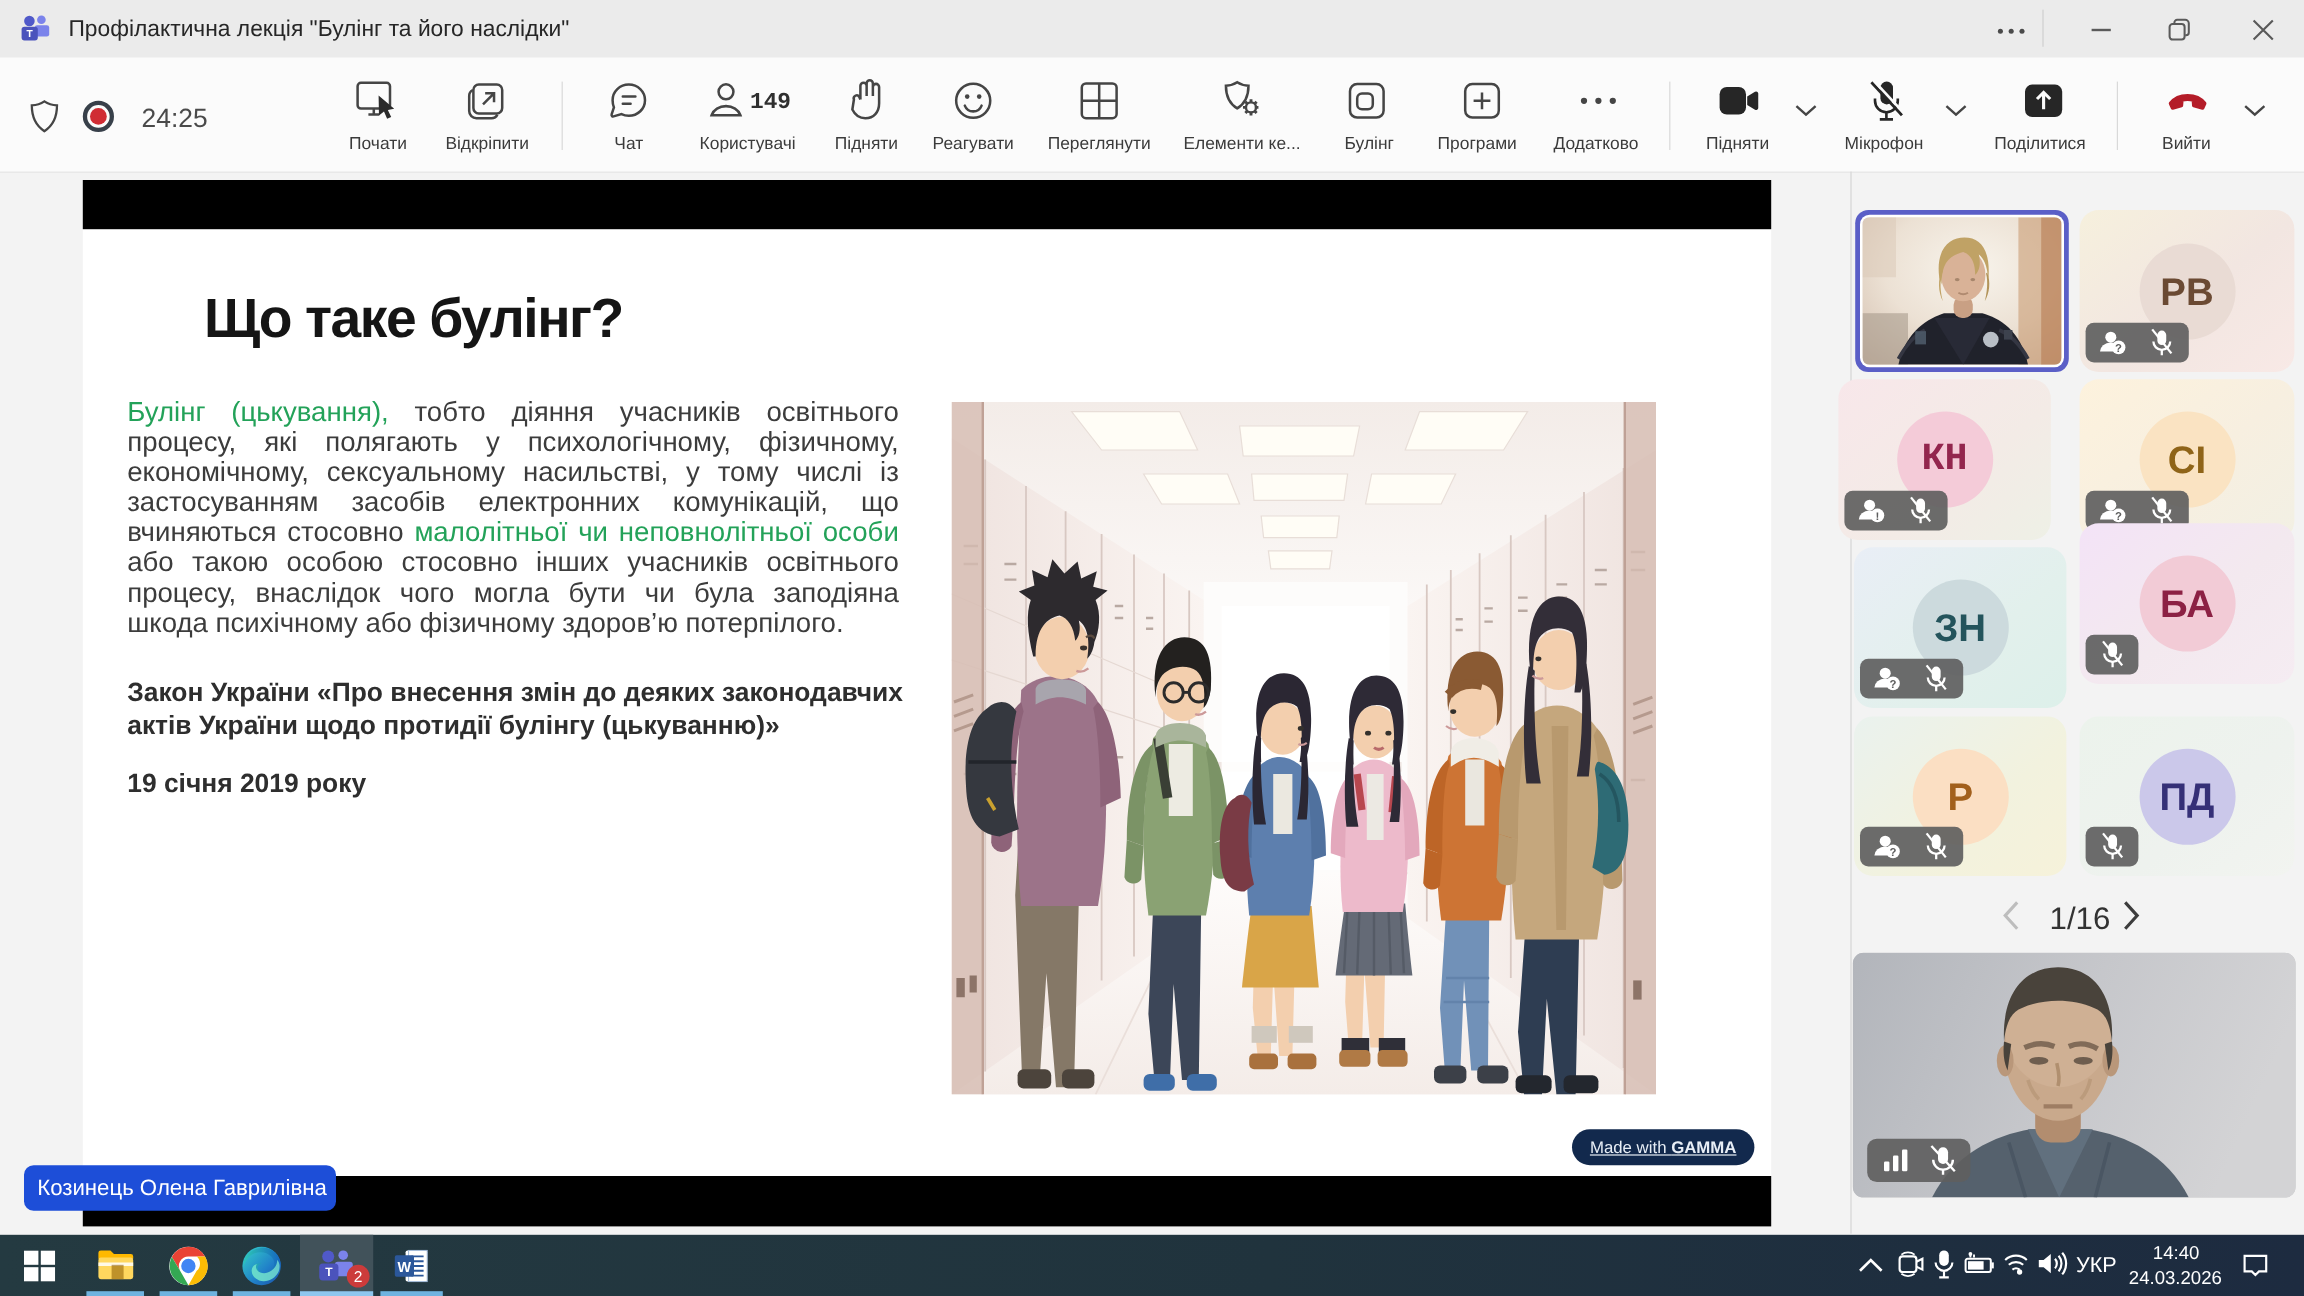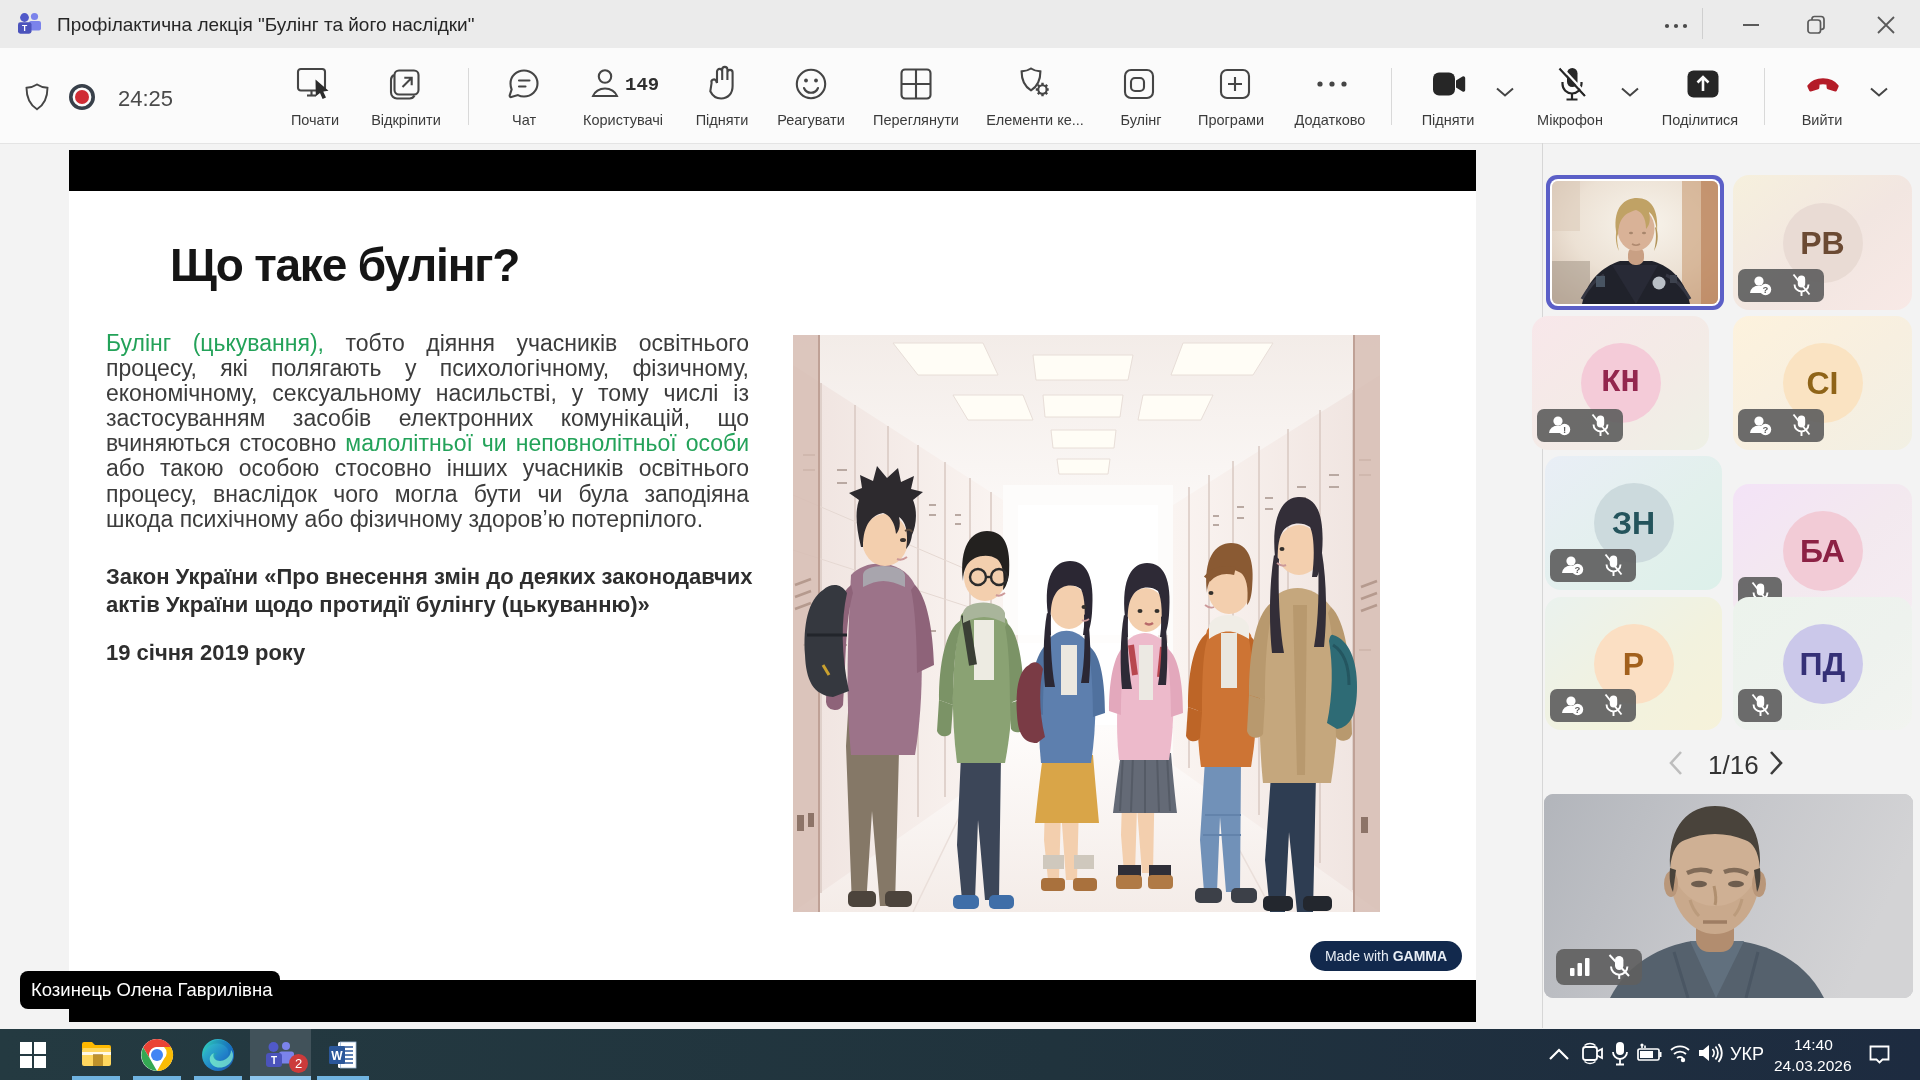--- a/index.html
+++ b/index.html
@@ -12,22 +12,22 @@
   .icon{position:absolute;transform:translate(-50%,-50%);}
   .vsep{position:absolute;width:1px;background:#d9d9d9;top:68px;height:57px;}
   #stage-white{left:69px;top:191px;width:1407px;height:791px;background:#ffffff;}
   .blackbar{position:absolute;left:69px;width:1407px;background:#000;}
   #slide-title{left:170px;top:238px;font-size:46px;font-weight:700;color:#151515;letter-spacing:-1.2px;}
   #slide-par{left:106px;top:331px;width:643px;font-size:23px;line-height:25.1px;color:#3c3c3c;text-align:justify;}
   .g{color:#23a259;}
   #slide-law{left:106px;top:563px;width:650px;font-size:22px;line-height:28px;color:#2e2e2e;font-weight:700;}
   #slide-date{left:106px;top:640px;font-size:22px;color:#2e2e2e;font-weight:700;}
   #gamma{left:1310px;top:941px;width:152px;height:30px;background:#12294d;border-radius:15px;
-     color:#e8eef6;font-size:14px;text-align:center;line-height:30px;}
-  #nametip{left:20px;top:971px;width:260px;height:38px;background:#000000;border-radius:8px;z-index:5;text-align:center;}
+     color:#e8eef6;font-size:14px;text-align:center;line-height:30px;text-decoration:underline;}
+  #nametip{left:20px;top:971px;width:260px;height:38px;background:#1d4ed8;border-radius:8px;z-index:5;text-align:center;}
   #nametip span{position:absolute;left:11px;top:8px;font-size:18.5px;color:#fff;white-space:nowrap;}
   #sidediv{left:1542px;top:143px;width:1px;height:885px;background:#d6d6d6;}
   .tile{position:absolute;border-radius:16px;overflow:hidden;}
   .circ{position:absolute;left:50%;top:50%;transform:translate(-50%,-50%);width:80px;height:80px;border-radius:50%;
      text-align:center;line-height:80px;font-size:32px;font-weight:700;}
   .pill{position:absolute;left:5px;bottom:8px;height:33px;background:rgba(96,96,96,0.92);border-radius:7px;
      display:flex;align-items:center;}
   #taskbar{left:0;top:1029px;width:1920px;height:51px;background:linear-gradient(90deg,#243a41 0%,#20333d 55%,#1d2b40 100%);}
   .tb-ind{position:absolute;top:1076px;height:4px;background:#6fb3e0;}
 </style>
@@ -548,21 +548,21 @@
     <g stroke="#fff" stroke-width="1.9" fill="none">
       <rect x="59.8" y="6.5" width="7.4" height="12" rx="3.7" fill="#fff" stroke="none"></rect>
       <path d="M56.5 15.5 a7 7 0 0 0 14 0"></path>
           <path d="M63.5 22.5 v4.5"></path>
       <path d="M55.5 5.5 L71.5 25.5"></path>
     </g>
   </svg>
     </div>
 </div>
 
-<div class="tile" style="left:1733px;top:484px;width:179px;height:134px;background:linear-gradient(140deg,#f3e3f7 0%,#f3e9ef 55%,#f5ecf2 100%);">
+<div class="tile" style="left:1733px;top:436px;width:179px;height:134px;background:linear-gradient(140deg,#f3e3f7 0%,#f3e9ef 55%,#f5ecf2 100%);">
   <div class="circ" style="background:#f2cbd6;color:#8c2144;">БА</div>
   <div class="pill" style="width:44px;">
       <svg width="44" height="33" viewBox="0 0 44 33">
     <g stroke="#fff" stroke-width="1.9" fill="none">
       <rect x="18.8" y="6.5" width="7.4" height="12" rx="3.7" fill="#fff" stroke="none"></rect>
       <path d="M15.5 15.5 a7 7 0 0 0 14 0"></path>
           <path d="M22.5 22.5 v4.5"></path>
       <path d="M14.5 5.5 L30.5 25.5"></path>
     </g>
   </svg>

